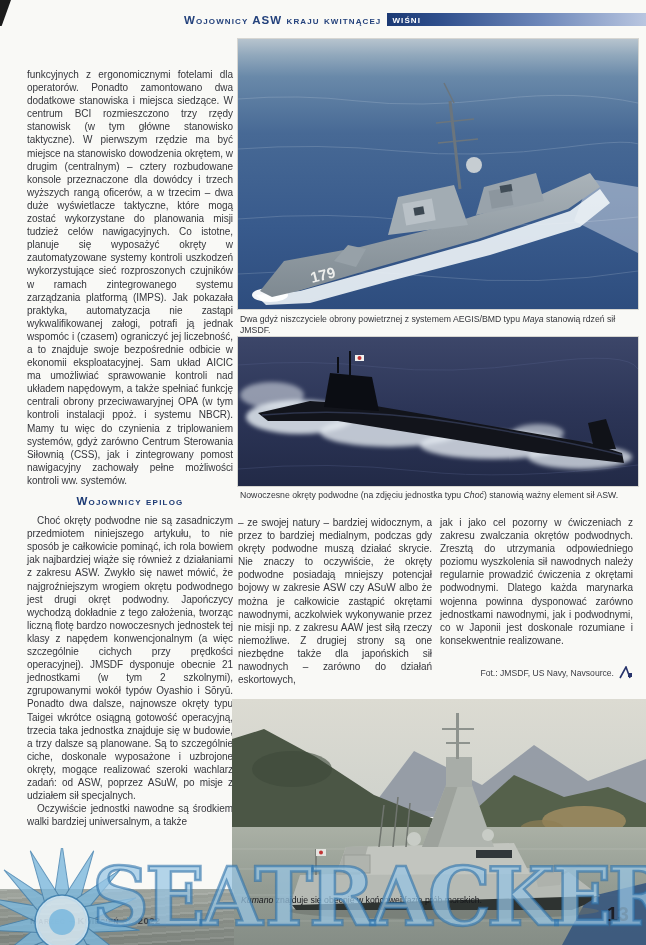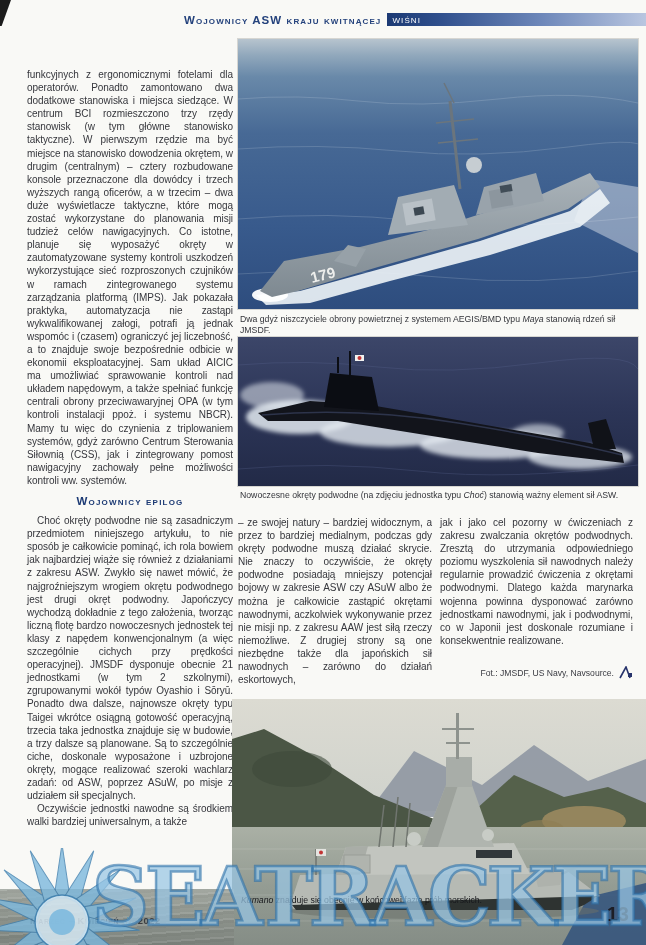--- a/index.html
+++ b/index.html
@@ -10,21 +10,21 @@
   .corner-mark{position:absolute;left:0;top:0;width:11px;height:26px;background:#1c1c1c;
     clip-path:polygon(0 0,100% 0,15% 100%,0 100%);}
 
   
   .header{position:absolute;top:12px;left:0;right:0;display:flex;align-items:flex-end;height:14px;}
   .header .spacer{width:184px;flex:none;}
   .title-main{color:#24427c;font-weight:bold;font-size:11.5px;font-variant:small-caps;
     letter-spacing:1.1px;white-space:nowrap;margin-right:6px;}
   .title-bar{flex:1;height:13px;display:flex;align-items:center;padding-left:5px;
     background:linear-gradient(90deg,#1c3a74 0%,#2f4f8c 20%,#6e88ba 60%,#b9c6e0 100%);}
-  .title-accent{color:#ffffff;font-weight:normal;font-size:11.5px;font-variant:small-caps;
+  .title-accent{color:#ffffff;font-weight:bold;font-size:11.5px;font-variant:small-caps;
     letter-spacing:1.1px;line-height:13px;white-space:nowrap;}
 
   
   .col{position:absolute;font-size:10px;line-height:13.1px;color:#35363c;text-align:justify;
     letter-spacing:-0.05px;}
   .col p{margin:0;}
   .col p.indent{text-indent:10px;}
   .col-left{left:27px;top:32px;width:206px;margin-top:36px;}
   .col-mid{left:238px;top:516px;width:194px;}
   .col-right{left:440px;top:516px;width:193px;}

